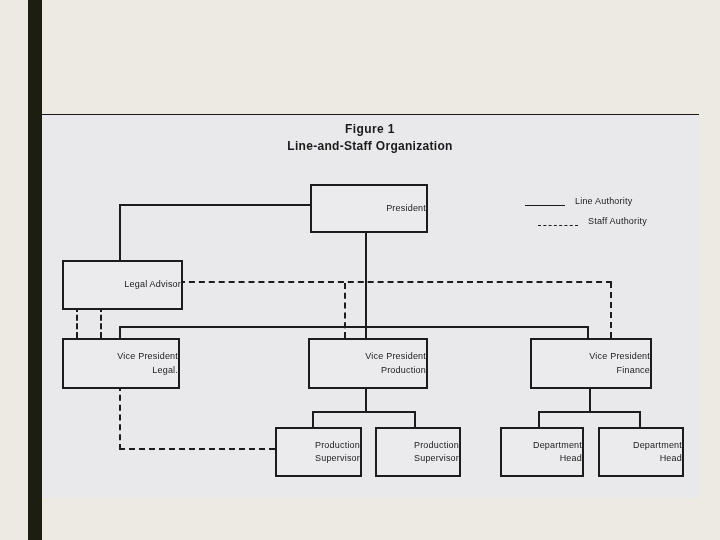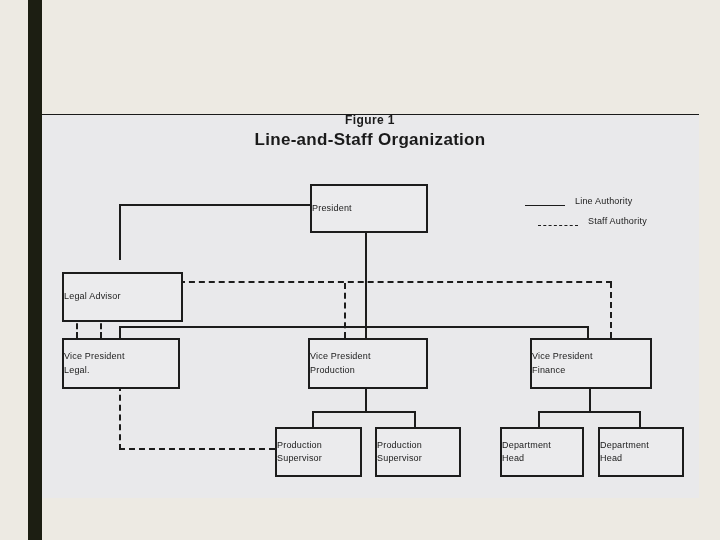--- a/index.html
+++ b/index.html
@@ -8,39 +8,39 @@
     background:#edeae3;
     font-family:"Liberation Sans", sans-serif;
     color:#1a1a1a;
   }
   .stage{position:relative;width:720px;height:540px;}
   .accent-bar{position:absolute;left:28px;top:0;width:14px;height:540px;background:#1c1e12;}
   .panel{
     position:absolute;left:42px;top:114px;width:657px;height:383px;
     background:#e9e9eb;border-top:1px solid #1a1a1a;
   }
-  .title-block{position:absolute;left:140px;top:113px;width:460px;text-align:center;}
+  .title-block{position:absolute;left:140px;top:122px;width:460px;text-align:center;}
   .title-line1{font-size:12px;font-weight:bold;letter-spacing:0.4px;}
-  .title-line2{font-size:17px;font-weight:bold;letter-spacing:0.3px;margin-top:3px;}
+  .title-line2{font-size:12px;font-weight:bold;letter-spacing:0.3px;margin-top:3px;}
   .node{
     position:absolute;background:#ebebed;border:2px solid #1c1c1c;
-    display:flex;flex-direction:column;align-items:flex-start;justify-content:center;
+    display:flex;flex-direction:column;align-items:flex-end;justify-content:center;
     font-size:9px;line-height:1.45;text-align:center;letter-spacing:0.2px;
   }
   .ln{position:absolute;background:#1c1c1c;}
   .dash-h{position:absolute;border-top:2px dashed #1c1c1c;height:0;}
   .dash-v{position:absolute;border-left:2px dashed #1c1c1c;width:0;}
   .legend-row{position:absolute;display:flex;align-items:flex-end;}
   .legend-swatch-solid{width:40px;height:0;border-top:1.5px solid #1c1c1c;margin-right:10px;}
   .legend-swatch-dashed{width:40px;height:0;border-top:1.5px dashed #1c1c1c;margin-right:10px;}
   .legend-label{font-size:9px;letter-spacing:0.2px;}
 
   
   #n-president{left:310px;top:184px;width:114px;height:45px;}
-  #n-legal{left:62px;top:260px;width:117px;height:46px;margin-top:12px;}
+  #n-legal{left:62px;top:260px;width:117px;height:46px;}
   #n-vp-sales{left:62px;top:338px;width:114px;height:47px;}
   #n-vp-prod{left:308px;top:338px;width:116px;height:47px;}
   #n-vp-fin{left:530px;top:338px;width:118px;height:47px;}
   #n-ps1{left:275px;top:427px;width:83px;height:46px;}
   #n-ps2{left:375px;top:427px;width:82px;height:46px;}
   #n-dh1{left:500px;top:427px;width:80px;height:46px;}
   #n-dh2{left:598px;top:427px;width:82px;height:46px;}
 </style>
 </head>
 <body>

